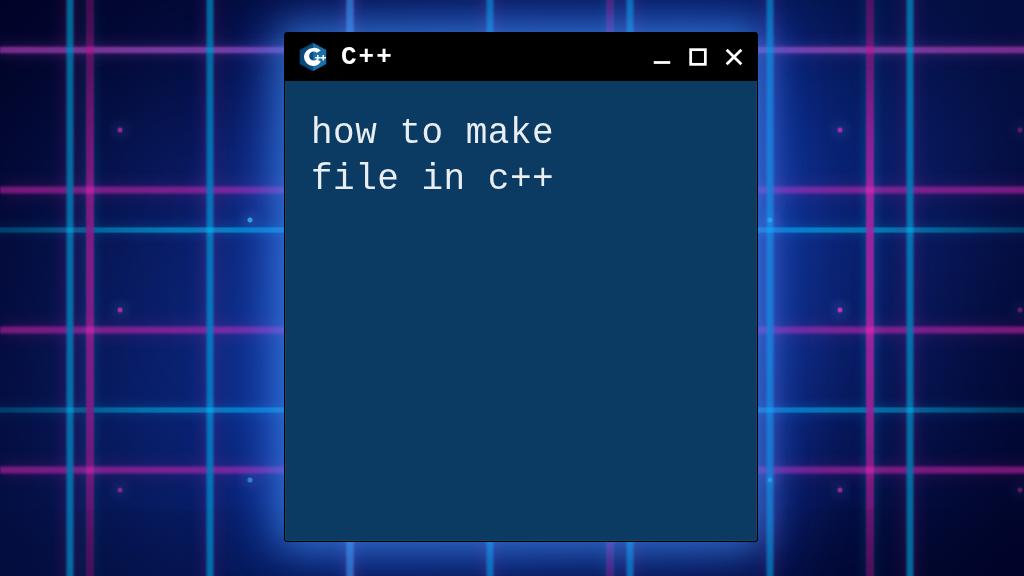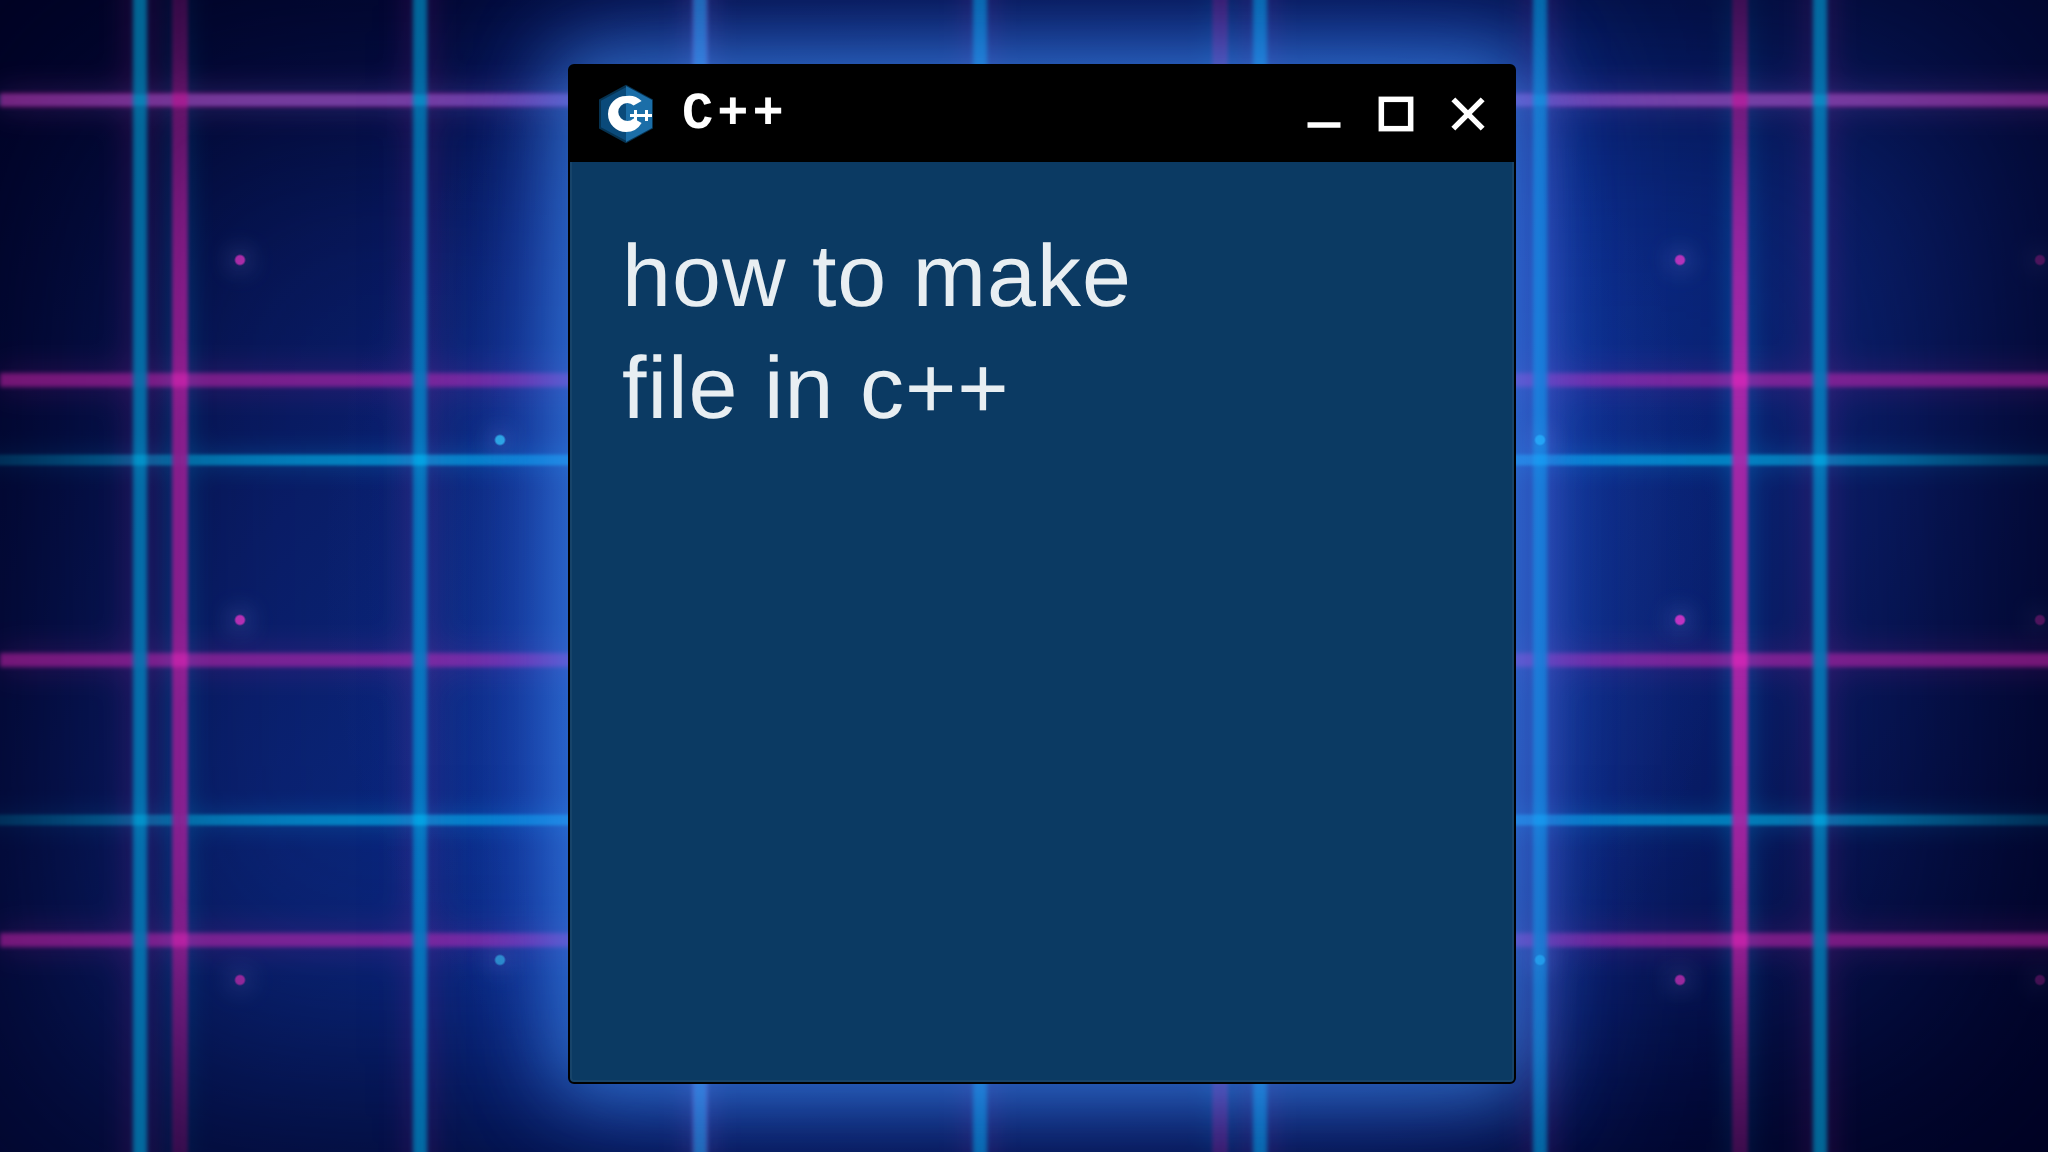--- a/index.html
+++ b/index.html
@@ -92,23 +92,23 @@
     }
     .ctrl { width: 22px; height: 22px; display:flex; align-items:center; justify-content:center; cursor: pointer; }
     .ctrl svg { stroke: #fff; stroke-width: 3; fill: none; }
 
     .body {
       flex: 1;
       padding: 30px 26px;
     }
     .content-text {
       color: #e8eef2;
-      font-size: 44px;
+      font-size: 36px;
       line-height: 1.28;
-      font-family: Liberation Sans, sans-serif;
+      font-family: Liberation Mono, monospace;
       letter-spacing: 0.5px;
       white-space: pre-line;
     }
   </style>
 </head>
 <body>
 
 <div class="bg">
   <div class="nodes"></div>
   <div class="vignette"></div>

